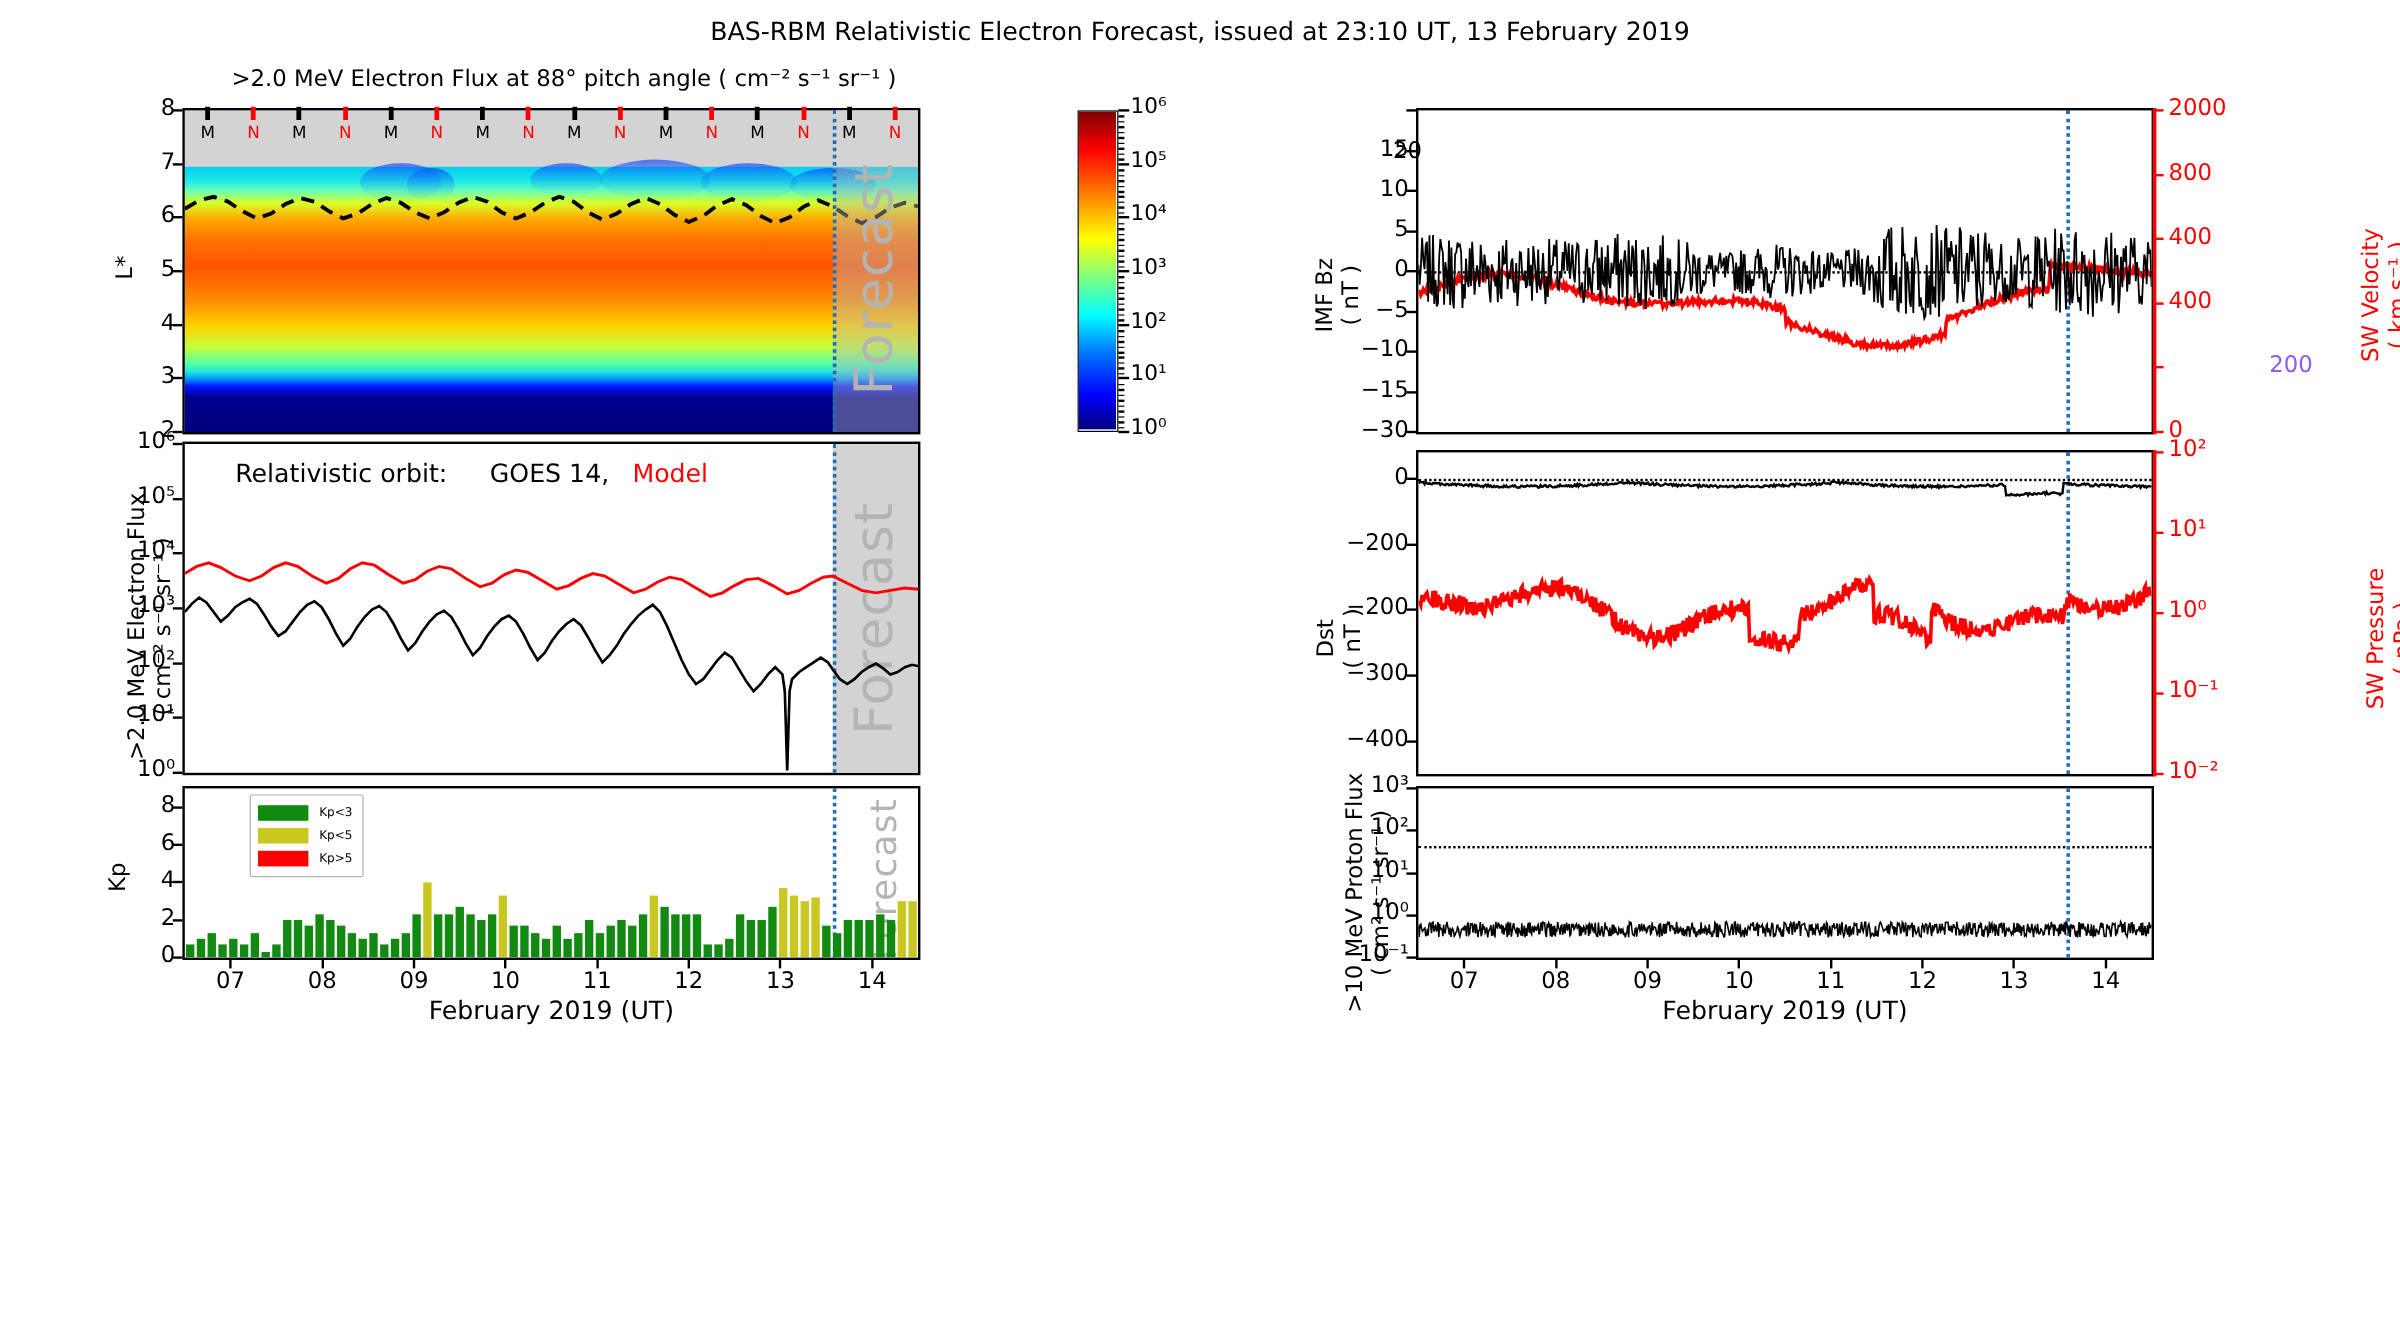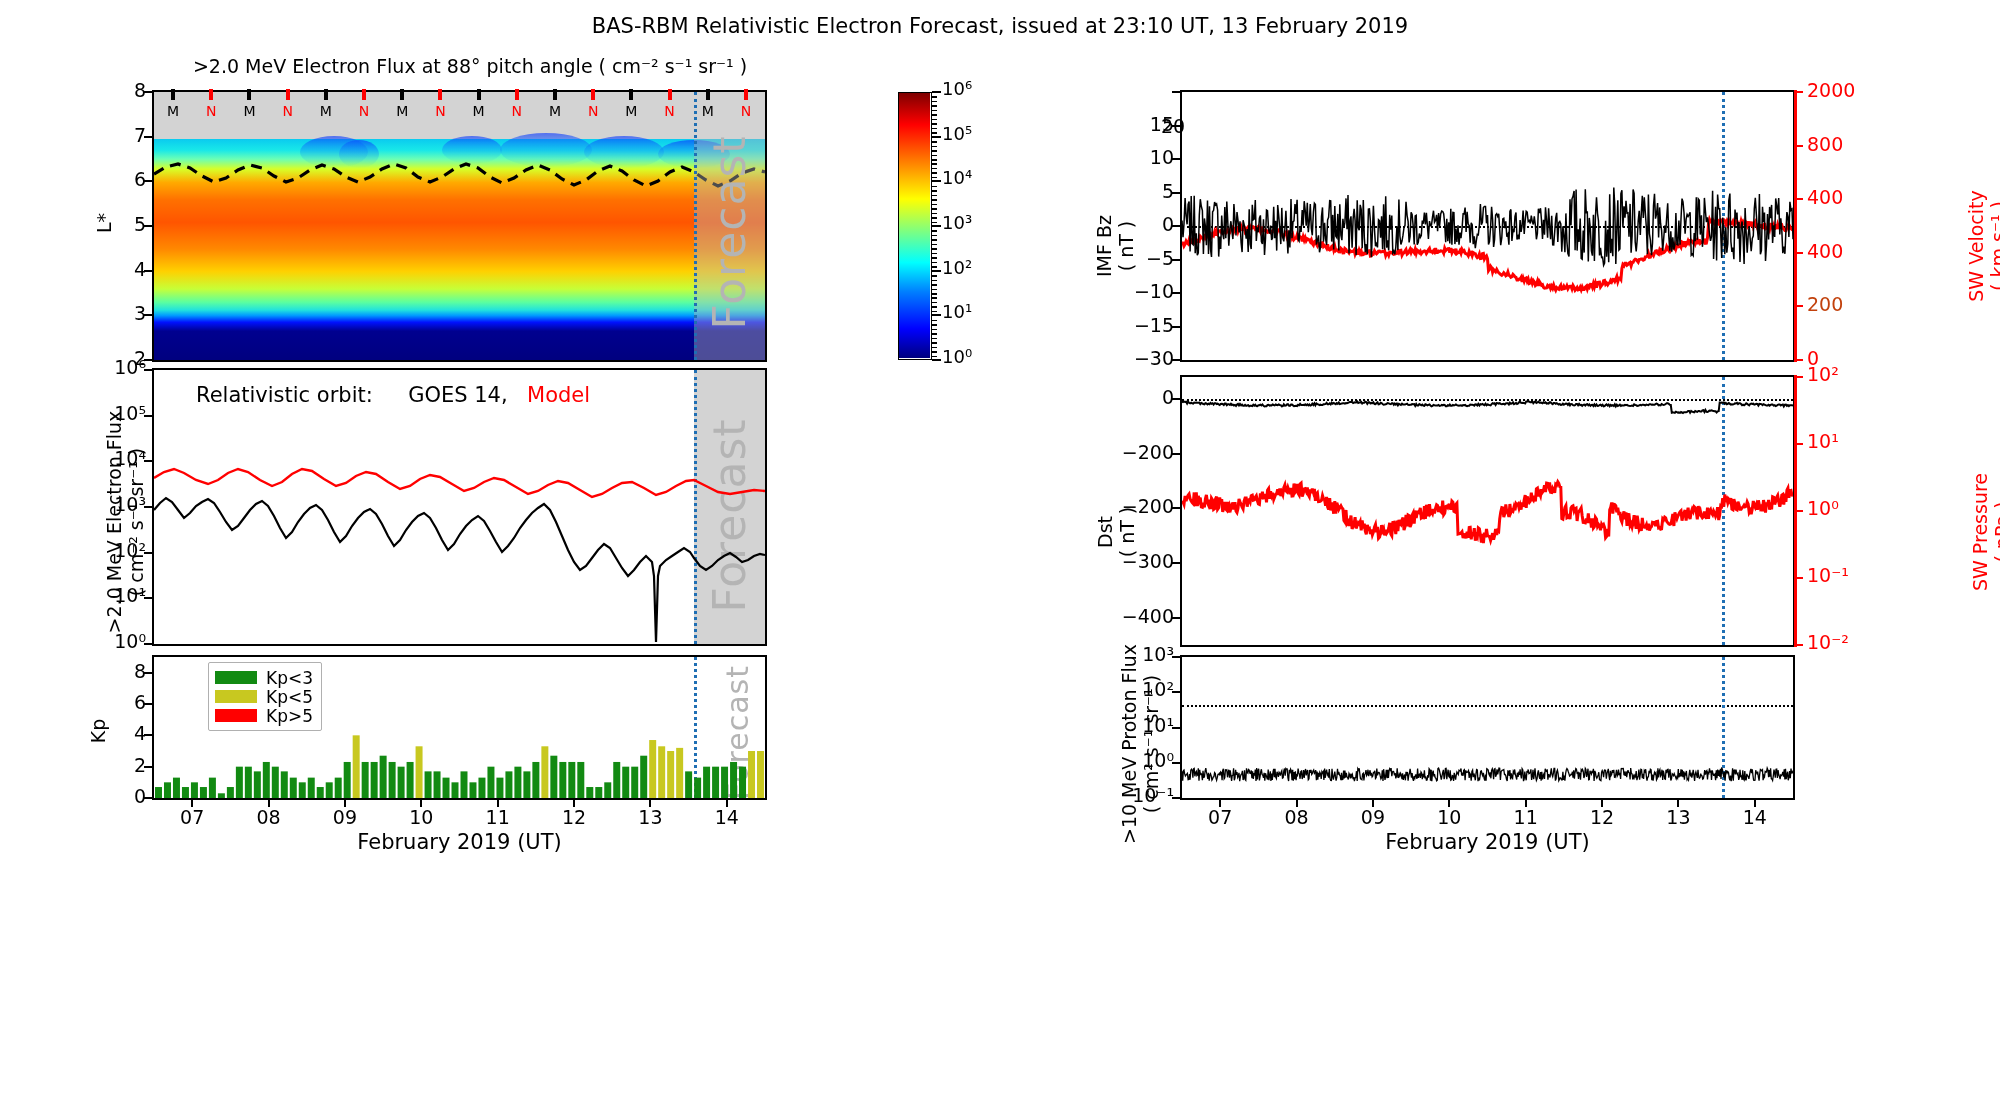--- a/index.html
+++ b/index.html
@@ -11,21 +11,21 @@
   .tick-lbl{position:absolute;font-size:19px;white-space:nowrap;}
   .vrot{transform:rotate(-90deg);}
   .red{color:#f00;}
   .fcast-band{position:absolute;background:#d3d3d3;}
   .fcast-word{position:absolute;color:#b4b4b4;font-size:44px;letter-spacing:1px;white-space:nowrap;transform:rotate(-90deg);transform-origin:50% 50%;}
   .vdot{position:absolute;width:0;border-left:3px dotted #1f6fb4;}
   .hdot{position:absolute;height:0;border-top:2px dotted #000;}
   .legend-box{position:absolute;border:1px solid #b0b0b0;background:#fff;padding:5px 8px 5px 6px;border-radius:2px;}
   .legend-row{display:flex;align-items:center;height:19px;}
   .legend-swatch{width:42px;height:13px;margin-right:9px;}
-  .legend-text{font-size:17px;}
+  .legend-text{font-size:10px;}
   .mn-lbl{position:absolute;font-size:14px;}
   .cbar-ticklbl{position:absolute;font-size:18px;}
   svg{display:block;}
 </style>
 </head>
 <body>
 
 <div class="abs" id="main-title">BAS-RBM Relativistic Electron Forecast, issued at 23:10 UT, 13 February 2019</div>
 
 <div class="abs" style="left:150px;top:55px;width:640px;text-align:center;font-size:19px;">&gt;2.0 MeV Electron Flux at 88° pitch angle ( cm⁻² s⁻¹ sr⁻¹ )</div>
@@ -452,21 +452,21 @@
     <div class="tick-lbl" style="left:1126px;top:347px;width:48px;text-align:right;">−30</div>
     <div class="" style="position:absolute;left:1172px;top:359px;width:8px;height:2px;background:#000;"></div>
     <div class="tick-lbl" style="left:1807px;top:79px;color:#f00;">2000</div>
     <div class="" style="position:absolute;left:1795px;top:91px;width:8px;height:2px;background:#f00;"></div>
     <div class="tick-lbl" style="left:1807px;top:132.6px;color:#f00;">800</div>
     <div class="" style="position:absolute;left:1795px;top:144.6px;width:8px;height:2px;background:#f00;"></div>
     <div class="tick-lbl" style="left:1807px;top:186.2px;color:#f00;">400</div>
     <div class="" style="position:absolute;left:1795px;top:198.2px;width:8px;height:2px;background:#f00;"></div>
     <div class="tick-lbl" style="left:1807px;top:239.8px;color:#f00;">400</div>
     <div class="" style="position:absolute;left:1795px;top:251.8px;width:8px;height:2px;background:#f00;"></div>
-    <div class="tick-lbl" style="left:1807px;top:293.4px;color:#c2410c;">200</div>
+    <div class="tick-lbl" style="left:1891px;top:293.4px;color:#8b5cf6;">200</div>
     <div class="" style="position:absolute;left:1795px;top:305.4px;width:8px;height:2px;background:#f00;"></div>
     <div class="tick-lbl" style="left:1807px;top:347px;color:#f00;">0</div>
     <div class="" style="position:absolute;left:1795px;top:359px;width:8px;height:2px;background:#f00;"></div>
     <div class="" style="position:absolute;left:1794px;top:90px;width:3px;height:272px;background:#f00;"></div>
     <div class="tick-lbl" style="left:1102px;top:385.8775510204082px;width:72px;text-align:right;">0</div>
     <div class="" style="position:absolute;left:1172px;top:397.8775510204082px;width:8px;height:2px;background:#000;"></div>
     <div class="tick-lbl" style="left:1102px;top:440.57142857142856px;width:72px;text-align:right;">−200</div>
     <div class="" style="position:absolute;left:1172px;top:452.57142857142856px;width:8px;height:2px;background:#000;"></div>
     <div class="tick-lbl" style="left:1102px;top:495.265306122449px;width:72px;text-align:right;">−200</div>
     <div class="" style="position:absolute;left:1172px;top:507.265306122449px;width:8px;height:2px;background:#000;"></div>

